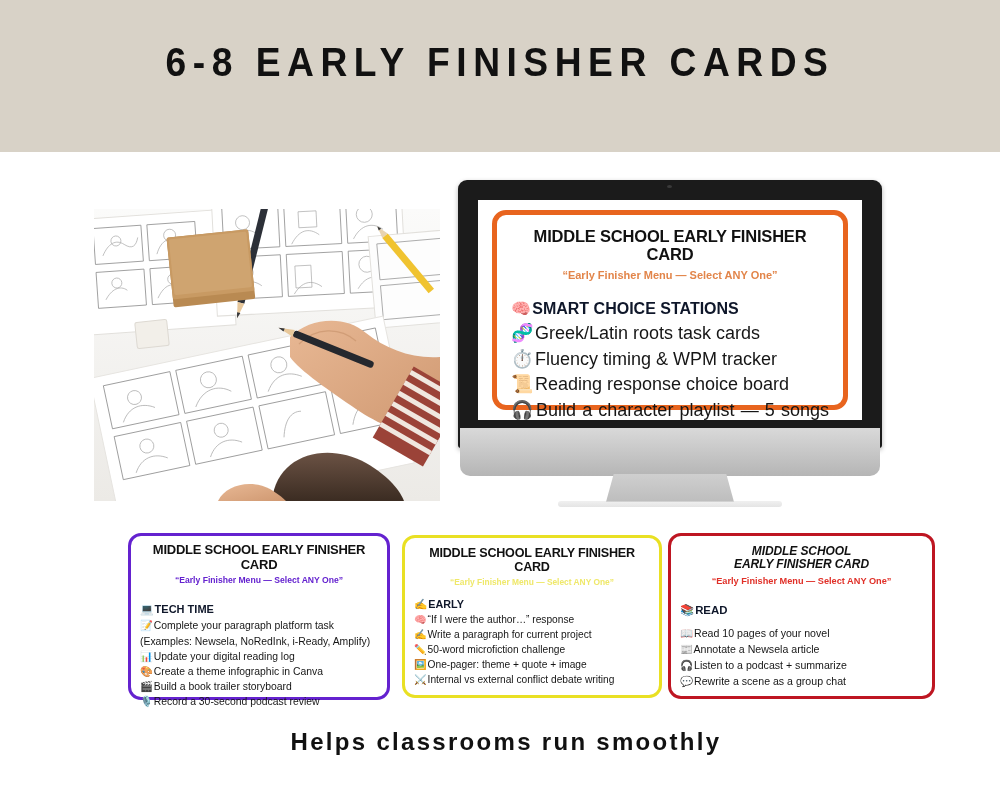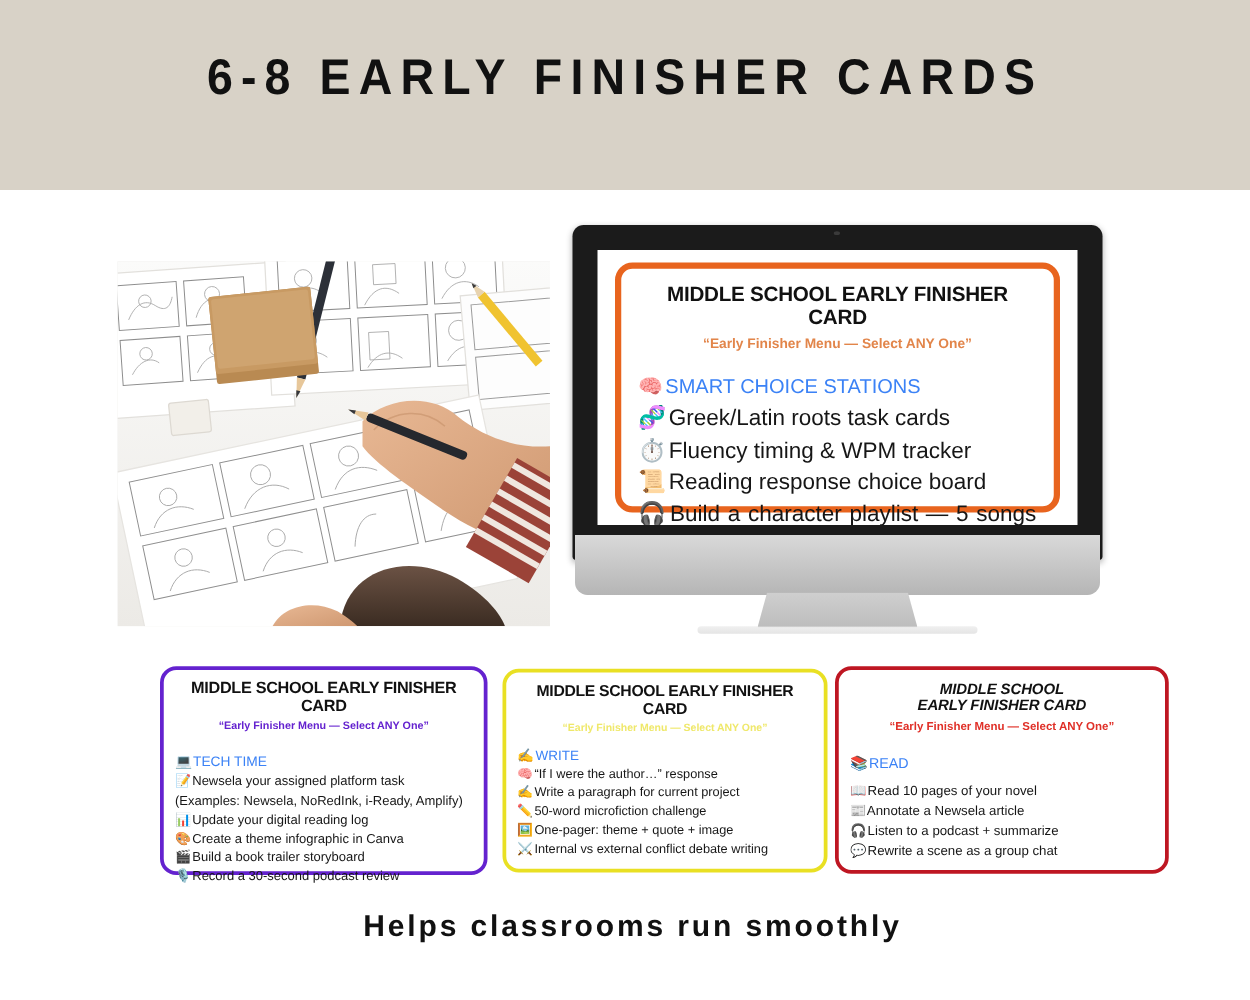--- a/index.html
+++ b/index.html
@@ -64,21 +64,21 @@
   }
 
   
   .fcard{position:absolute;box-sizing:border-box;background:#fff;}
   .fcard .c-title{
     font-weight:bold;color:#111;text-align:center;line-height:1.12;
   }
   .fcard .c-sub{
     font-weight:bold;text-align:center;line-height:1.2;
   }
-  .fcard .c-head{font-weight:normal;color:#3b82f6;}
+  .fcard .c-head{font-weight:bold;color:#0f172a;}
   .fcard .c-list{list-style:none;margin:0;padding:0;}
   .fcard .c-list li{color:#161616;white-space:nowrap;}
   .ic{display:inline-block;width:1.05em;text-align:center;}
 
   
   .screen-card{
     position:absolute;left:14px;top:10px;width:356px;height:200px;
     border:5px solid #e8641e;border-radius:14px;box-sizing:border-box;
     padding:12px 14px 0 14px;
   }
@@ -327,21 +327,21 @@
   <div class="fcard card-purple">
     <div class="c-title">MIDDLE SCHOOL EARLY FINISHER CARD</div>
     <div class="c-sub">“Early Finisher Menu — Select ANY One”</div>
     <div class="c-head">
       <span class="ic">💻</span>
       <span>TECH TIME</span>
     </div>
     <ul class="c-list">
       <li>
         <span class="ic">📝</span>
-        <span>Newsela your assigned platform task</span>
+        <span>Complete your paragraph platform task</span>
       </li>
       <li>
         <span>(Examples: Newsela, NoRedInk, i-Ready, Amplify)</span>
       </li>
       <li>
         <span class="ic">📊</span>
         <span>Update your digital reading log</span>
       </li>
       <li>
         <span class="ic">🎨</span>
@@ -356,21 +356,21 @@
         <span>Record a 30-second podcast review</span>
       </li>
     </ul>
   </div>
 
   <div class="fcard card-yellow">
     <div class="c-title">MIDDLE SCHOOL EARLY FINISHER CARD</div>
     <div class="c-sub">“Early Finisher Menu — Select ANY One”</div>
     <div class="c-head">
       <span class="ic">✍️</span>
-      <span>WRITE</span>
+      <span>EARLY</span>
     </div>
     <ul class="c-list">
       <li>
         <span class="ic">🧠</span>
         <span>“If I were the author…” response</span>
       </li>
       <li>
         <span class="ic">✍️</span>
         <span>Write a paragraph for current project</span>
       </li>

